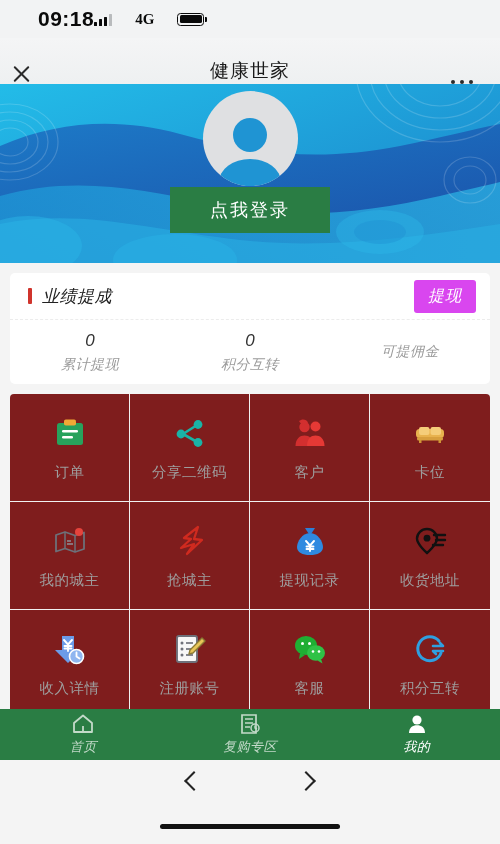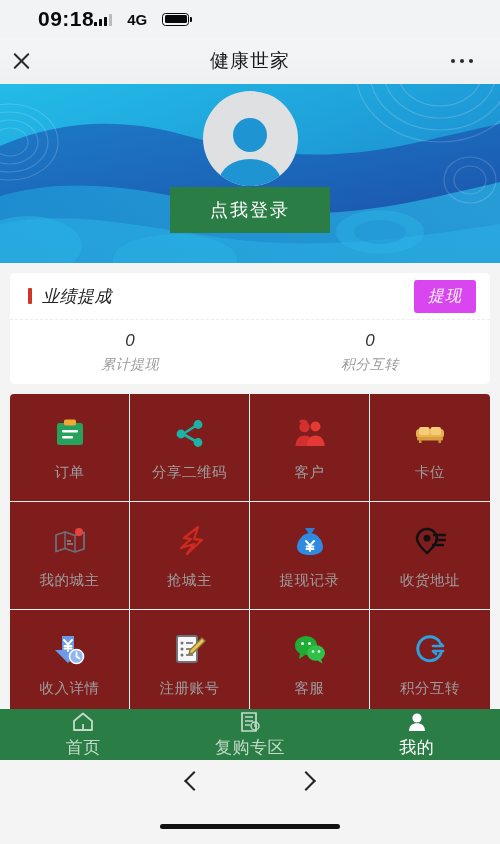--- a/index.html
+++ b/index.html
@@ -11,36 +11,36 @@
   }
   #phone { position: relative; width: 500px; height: 844px; background: #f4f4f4; }
 
   
   .statusbar {
     height: 38px; background: #f2f3f4;
     display: flex; align-items: center; 
     padding: 0 34px 0 38px;
   }
   .status-time { font-size: 21px; font-weight: bold; color: #0a0a0a; letter-spacing: .5px; }
-  .status-right { display: flex; align-items: center; gap: 15px; }
+  .status-right { display: flex; align-items: center; gap: 23px; font-family: Liberation Serif, serif; }
   .signal { display: flex; align-items: flex-end; gap: 2px; height: 13px; }
   .signal i { display: block; width: 3px; background: #0a0a0a; border-radius: .5px; }
   .signal i:nth-child(1){ height: 4px; }
   .signal i:nth-child(2){ height: 6.5px; }
   .signal i:nth-child(3){ height: 9px; }
   .signal i:nth-child(4){ height: 12px; background: #b9bbbd; }
   .net-label { font-size: 15px; font-weight: bold; color: #0a0a0a; }
   .battery { position: relative; width: 27px; height: 13px; border: 1.6px solid #0a0a0a; border-radius: 3.5px; padding: 1.4px; }
   .battery .fill { height: 100%; width: 100%; background: #0a0a0a; border-radius: 1.5px; }
   .battery::after { content:""; position:absolute; right:-3.5px; top:3.5px; width:2px; height:5px; background:#0a0a0a; border-radius:0 1px 1px 0; }
 
   
   .navbar {
     height: 46px; background: linear-gradient(#f4f5f6, #eef0f1);
-    display: flex; align-items: center; justify-content: space-between;
+    display: flex; align-items: flex-end; justify-content: space-between;
     padding: 0 27px 0 11px; position: relative;
   }
   .nav-title { position: absolute; left: 0; right: 0; text-align: center;
     font-size: 19px; color: #1a1a1a; letter-spacing: 1px; pointer-events: none; }
   .icon-close { width: 21px; height: 21px; position: relative; cursor: pointer; }
   .icon-close::before, .icon-close::after {
     content:""; position:absolute; left:0; top:9.5px; width:21px; height:2px; background:#2a2a2a; border-radius:1px;
   }
   .icon-close::before { transform: rotate(45deg); }
   .icon-close::after { transform: rotate(-45deg); }
@@ -83,21 +83,21 @@
                border-right: 1px solid #f1f1f1; border-bottom: 1px solid #f1f1f1; cursor: pointer; }
   .grid-item:nth-child(4n) { border-right: none; }
   .grid-item:nth-child(n+9) { border-bottom: none; }
   .grid-label { font-size: 14.5px; color: #9e9e9e; letter-spacing: .5px; }
   .gicon { width: 40px; height: 40px; display: flex; align-items: center; justify-content: center; }
 
   
   .tabbar { position: absolute; left: 0; right: 0; bottom: 84px; height: 51px;
             background: #2a7d44; display: flex; }
   .tab { flex: 1; display: flex; flex-direction: column; align-items: center; justify-content: center; gap: 3px; cursor: pointer; }
-  .tab-label { font-size: 17px; color: #c3dac9; letter-spacing: .5px; }
+  .tab-label { font-size: 13px; color: #c3dac9; letter-spacing: .5px; font-style: italic; }
   .tab.active .tab-label { color: #ffffff; text-align: center; }
 
   
   .browser-bar { position: absolute; left: 0; right: 0; bottom: 0; height: 84px; background: #f4f4f4; }
   .chev-row { display: flex; justify-content: center; gap: 98px; padding-top: 14px; }
   .chev { width: 14px; height: 14px; border-top: 2.6px solid #232323; border-right: 2.6px solid #232323; cursor: pointer; }
   .chev.left { transform: rotate(-135deg); }
   .chev.right { transform: rotate(45deg); }
   .home-indicator { position: absolute; bottom: 15px; left: 50%; transform: translateX(-50%);
                     width: 180px; height: 5px; background: #111111; border-radius: 3px; }
@@ -187,20 +187,23 @@
     </div>
     <div class="stats">
       <div class="stat">
         <div class="stat-value">0</div>
         <div class="stat-label">累计提现</div>
       </div>
       <div class="stat">
         <div class="stat-value">0</div>
         <div class="stat-label">积分互转</div>
       </div>
+      <div class="stat no-value">
+        <div class="stat-label">可提佣金</div>
+      </div>
     </div>
   </div>
 
   <div class="grid">
 
     <div class="grid-item">
       <div class="gicon">
         <svg width="36" height="36" viewBox="0 0 36 36">
           <rect x="5" y="7" width="26" height="22" rx="2.5" fill="#27a25c"></rect>
           <rect x="12" y="3.5" width="12" height="6" rx="1.8" fill="#f0a935"></rect>

